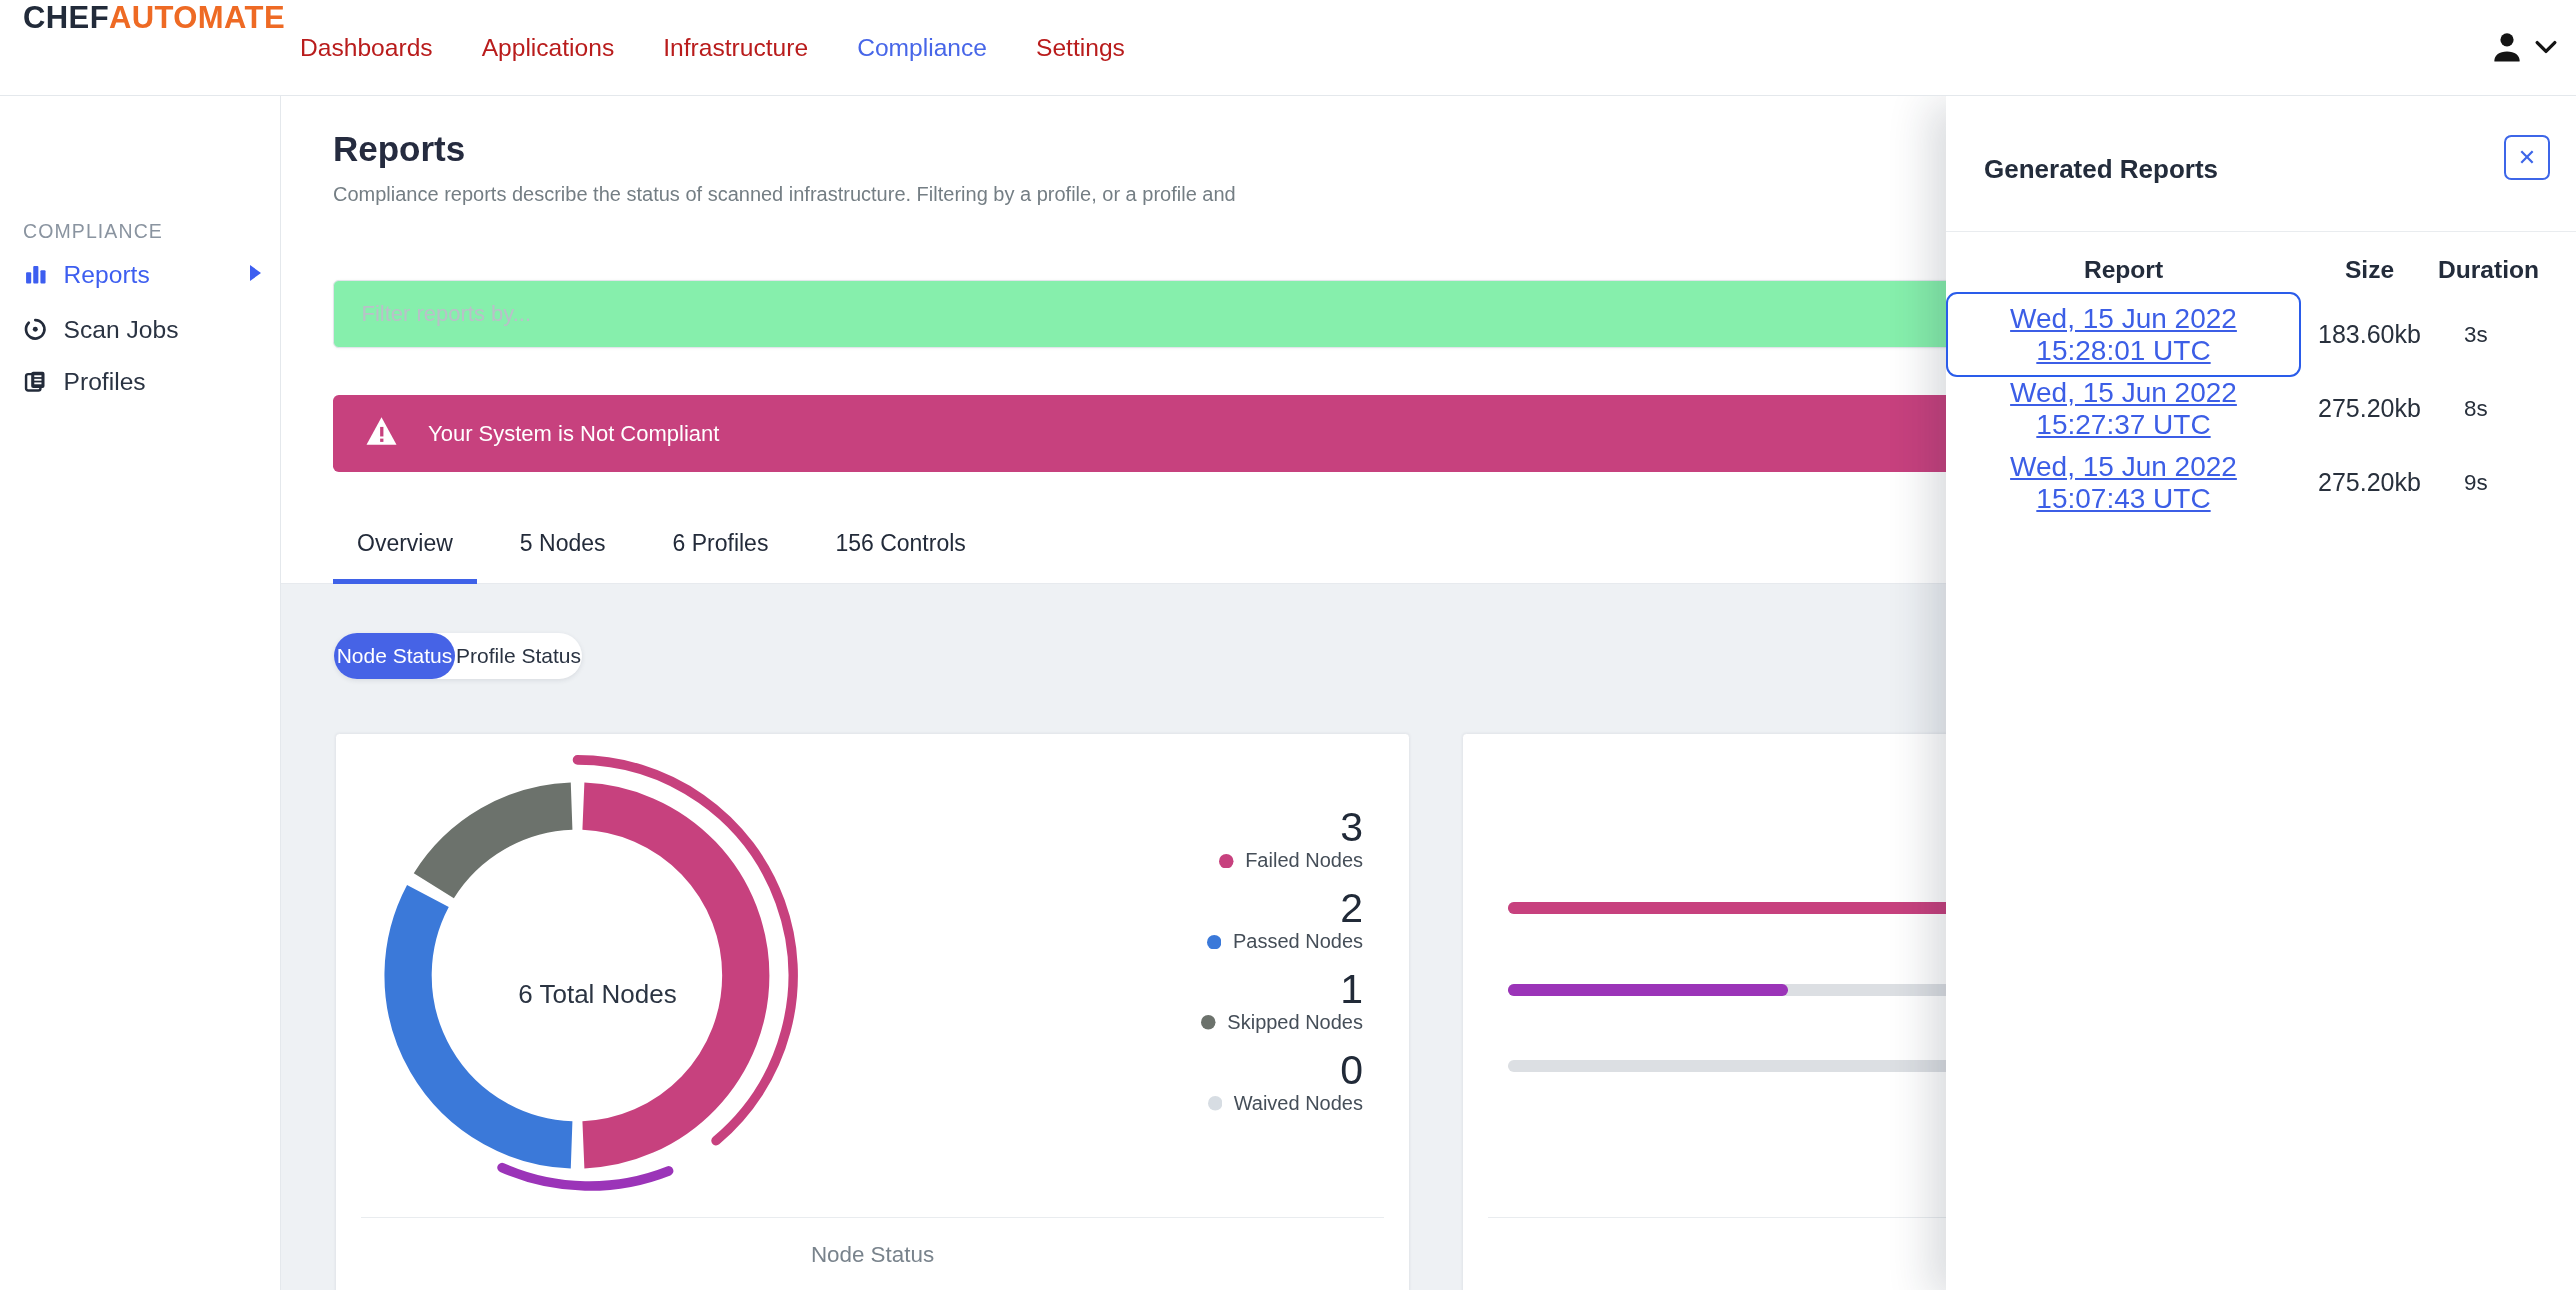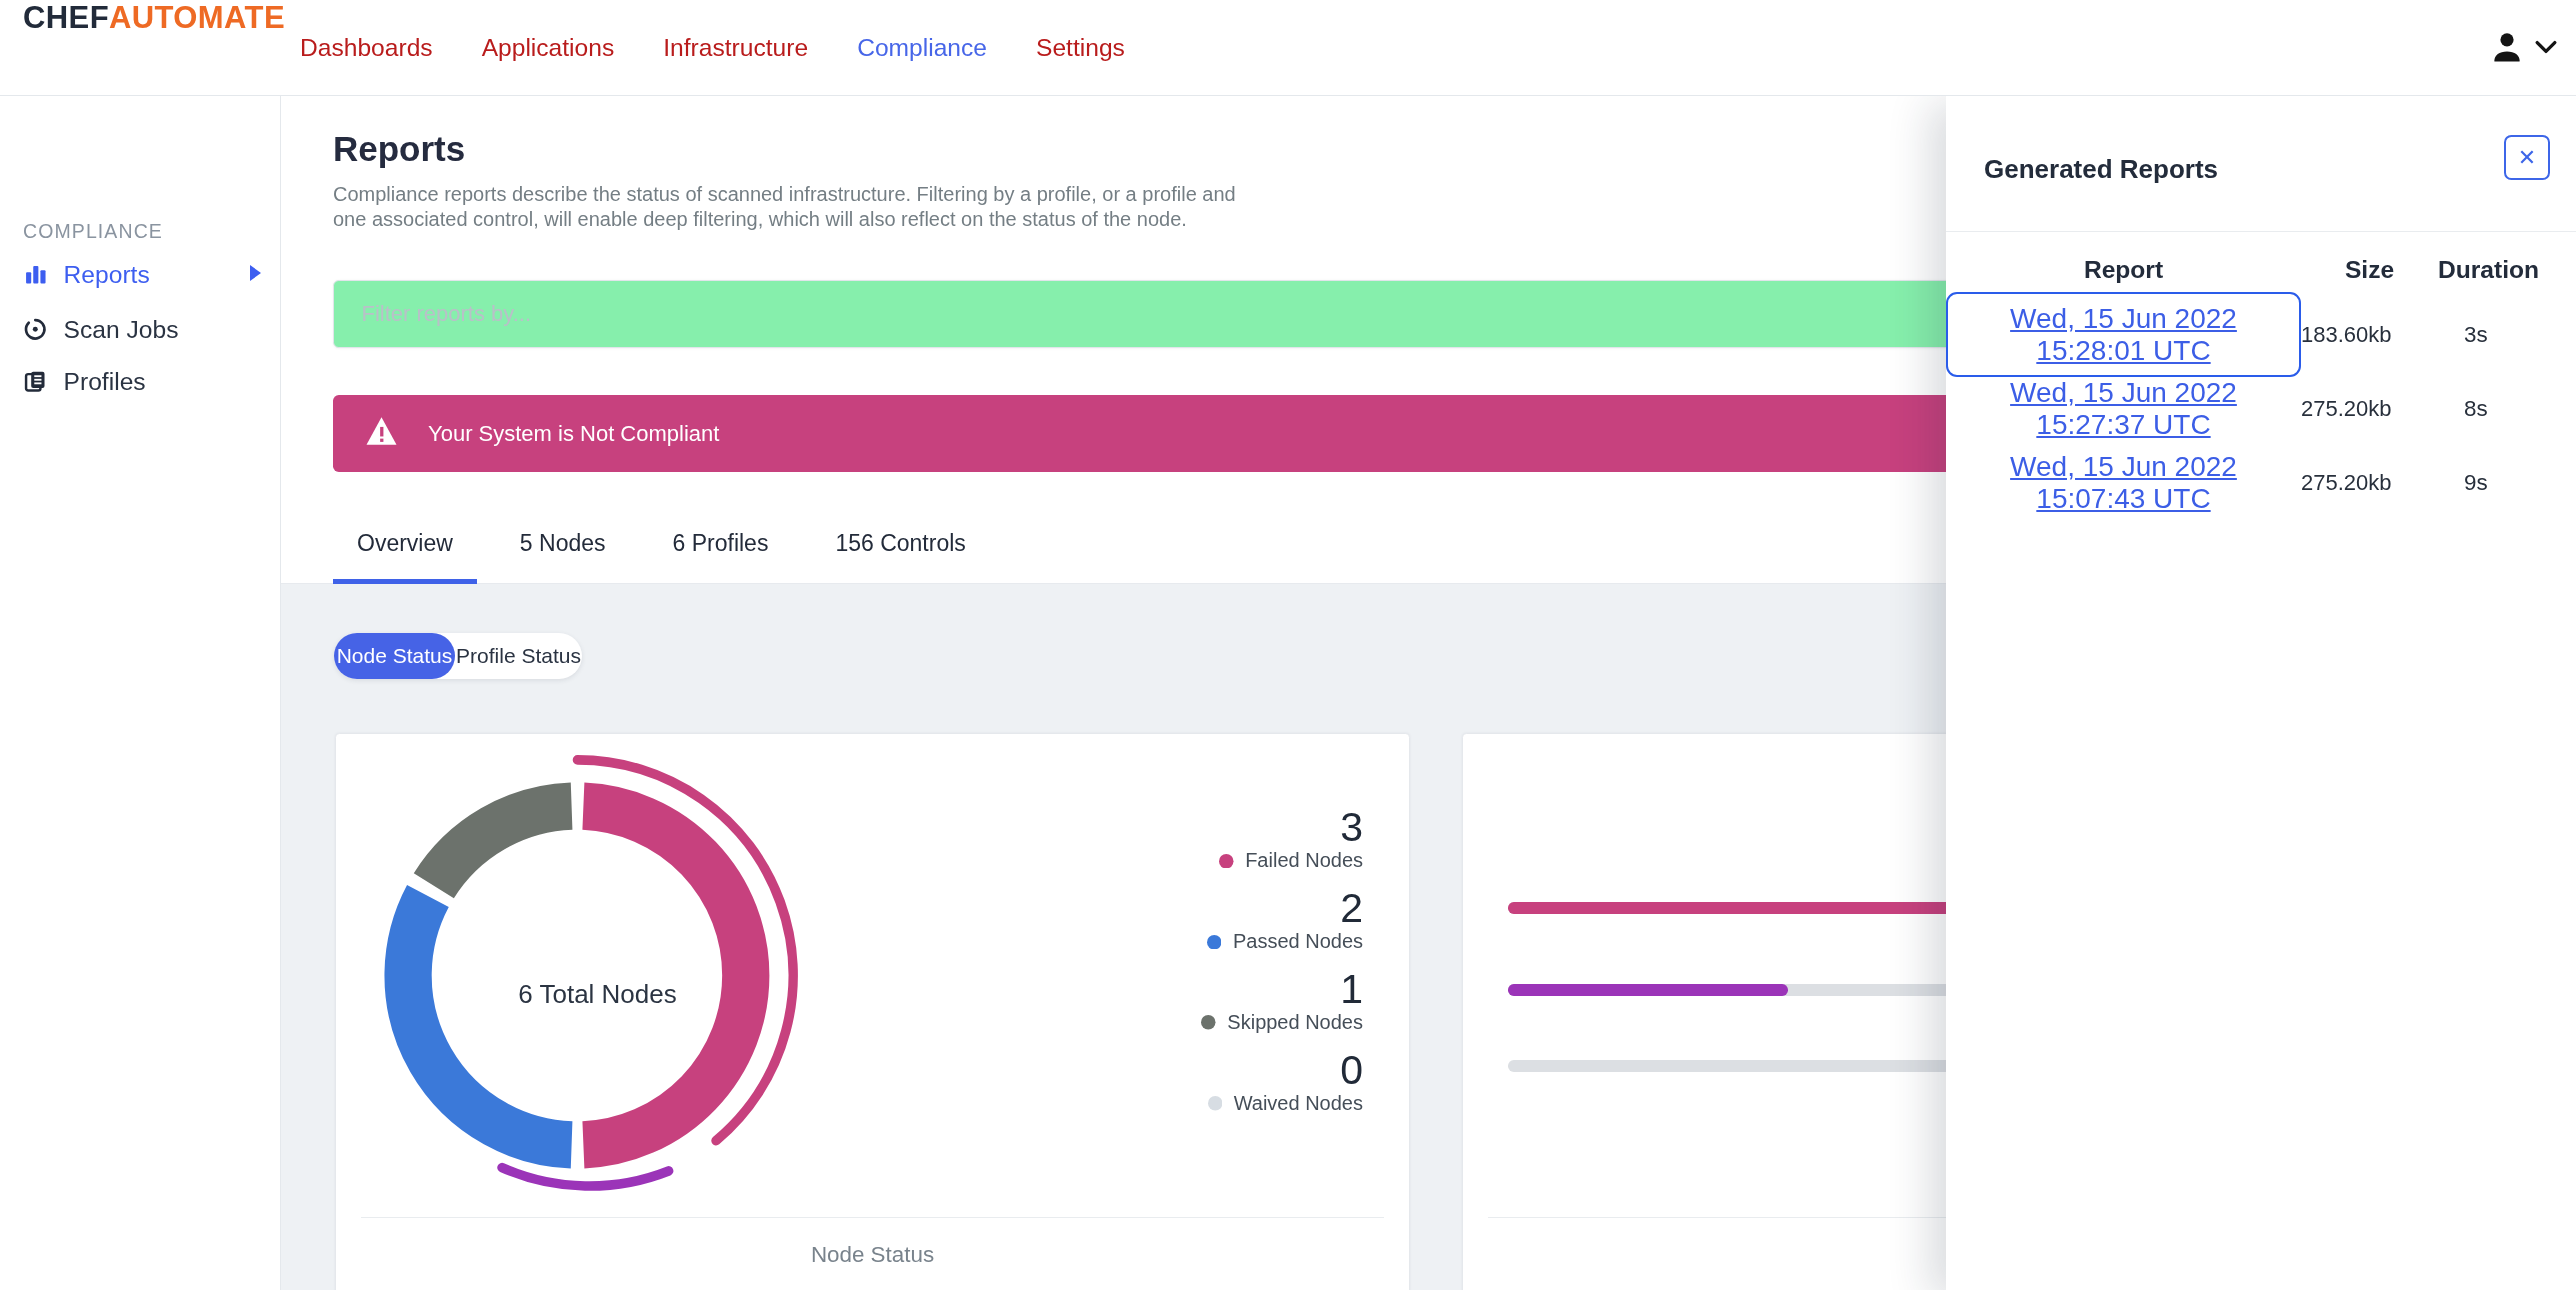--- a/index.html
+++ b/index.html
@@ -81,21 +81,21 @@
   .panel-title{position:absolute;left:38px;top:45px;font-size:26px;font-weight:700;color:#232c3b;margin-top:13px;}
   .panel-close{position:absolute;right:26px;top:39px;width:46px;height:45px;border:2.2px solid #3d66e8;border-radius:7.2px;
                color:#3d66e8;font-size:22px;display:flex;align-items:center;justify-content:center;cursor:pointer;background:#fff;}
   .panel-divider{position:absolute;left:0;right:0;top:135px;height:1.4px;background:#e9ecef;}
   .rg{display:grid;grid-template-columns:355px 137px 137px;align-items:center;}
   .rg-head{position:absolute;left:0;right:0;top:151px;height:46px;font-size:24.6px;font-weight:700;color:#232c3b;}
   .rg-head .c1,.rg-head .c2{text-align:center;}
   .rg-rows{position:absolute;left:0;right:0;top:196px;}
   .rg-row{height:74px;}
   .rg-row .c1{text-align:center;}
-  .rg-row .c2{font-size:22px;color:#28303c;}
+  .rg-row .c2{text-align:center;font-size:25px;color:#28303c;}
   .rg-row .c3{padding-left:26px;font-size:22.4px;color:#28303c;}
   .rlink{display:inline-block;font-size:28px;color:#3c5ee6;text-decoration:underline;cursor:pointer;
          border:2.9px solid transparent;border-radius:11px;padding:8.7px 8.7px;}
   .rlink.selected{border-color:#2a5cea;}
 
   .dot-svg{display:block;}
 </style>
 </head>
 <body>
 
@@ -161,21 +161,20 @@
           </svg>
       </span>
       <span>Profiles</span>
     </div>
   </div>
 
   <div class="band">
     <div class="page-title">Reports</div>
     <div class="page-desc">
       <div>Compliance reports describe the status of scanned infrastructure. Filtering by a profile, or a profile and</div>
-      <div>one associated control, will enable deep filtering, which will also reflect on the status of the node.</div>
     </div>
     <input class="filter-input" value="" placeholder="Filter reports by..." style="">
     <div class="alert">
       <span>
         <svg width="33" height="30" viewBox="0 0 24 22">
             <path d="M12 1 L23 21 L1 21 Z" fill="#ffffff"></path>
             <rect x="11" y="8" width="2.4" height="7" fill="#c7417e"></rect>
             <rect x="11" y="16.6" width="2.4" height="2.4" fill="#c7417e"></rect>
           </svg>
       </span>

